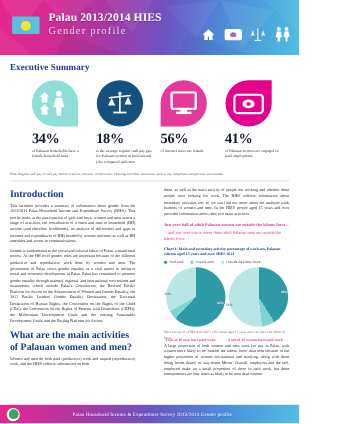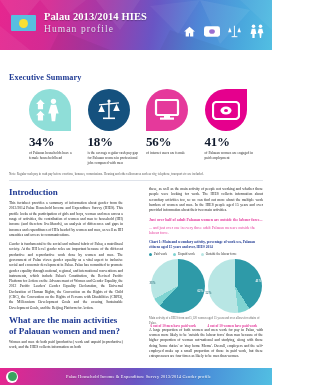--- a/index.html
+++ b/index.html
@@ -45,21 +45,21 @@
     display: flex; align-items: center; gap: 7px;
   }
   .hdr-icons svg { display:block; fill:#ffffff; }
 
   
   .exec {
     padding: 7px 9px 0 9px;
   }
   .exec-title {
     color: #1f3a93; font-size: 8.2px; font-weight: bold;
-    letter-spacing: .1px; margin-bottom: 7px; margin-top: 16px;
+    letter-spacing: .1px; margin-bottom: 7px;
   }
   .stats { display: flex; margin-left: 20px; }
   .stat { width: 25%; padding-right: 6px; }
   .badge {
     width: 42px; height: 42px; position: relative;
     border-radius: 50% 50% 0 50%;
     display:flex; align-items:center; justify-content:center;
     margin-bottom: 4px;
   }
   .badge svg { display:block; }
@@ -150,21 +150,21 @@
         <polygon points="170,30 230,50 160,50" fill="#000000" opacity=".04"></polygon>
       </svg>
     </div>
 
     <div class="flag">
       <div class="disc"></div>
     </div>
 
     <div class="hdr-text">
       <div class="hdr-title">Palau 2013/2014 HIES</div>
-      <div class="hdr-sub">Human profile</div>
+      <div class="hdr-sub">Gender profile</div>
     </div>
 
     <div class="hdr-icons">
       <span>
         <svg width="15" height="13" viewBox="0 0 24 24">
             <path d="M12 3 2 12h3v9h6v-6h2v6h6v-9h3z"></path>
           </svg>
       </span>
       <span>
         <svg width="16" height="13" viewBox="0 0 28 20">

